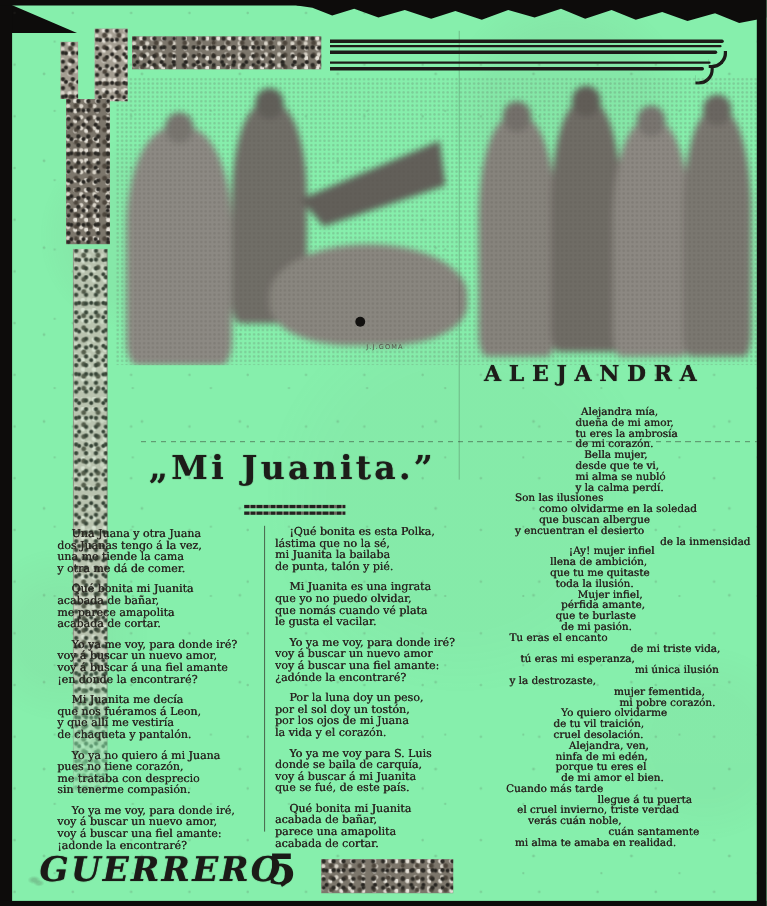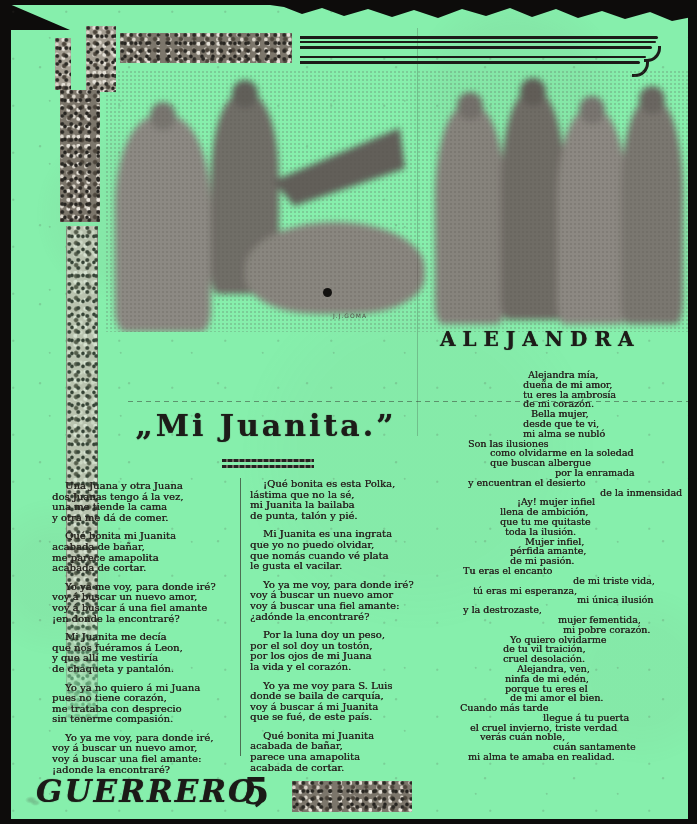--- a/index.html
+++ b/index.html
@@ -240,32 +240,33 @@
       </p>
     </div>
   <div id="poem">
       <div class="pline" style="padding-left: 73px;">Alejandra mía,</div>
       <div class="pline" style="padding-left: 68px;">dueña de mi amor,</div>
       <div class="pline" style="padding-left: 68px;">tu eres la ambrosía</div>
       <div class="pline" style="padding-left: 68px;">de mi corazón.</div>
       <div class="pline" style="padding-left: 76px;">Bella mujer,</div>
       <div class="pline" style="padding-left: 68px;">desde que te vi,</div>
       <div class="pline" style="padding-left: 68px;">mi alma se nubló</div>
+      <div class="pline" style="padding-left: 68px;">y la calma perdí.</div>
       <div class="pline" style="padding-left: 13px;">Son las ilusiones</div>
       <div class="pline" style="padding-left: 35px;">como olvidarme en la soledad</div>
       <div class="pline" style="padding-left: 35px;">que buscan albergue</div>
-      <div class="pline" style="padding-left: 100px;">por la enramada</div>
       <div class="pline" style="padding-left: 13px;">y encuentran el desierto</div>
       <div class="pline" style="padding-left: 145px;">de la inmensidad</div>
       <div class="pline" style="padding-left: 62px;">¡Ay! mujer infiel</div>
       <div class="pline" style="padding-left: 45px;">llena de ambición,</div>
       <div class="pline" style="padding-left: 45px;">que tu me quitaste</div>
       <div class="pline" style="padding-left: 50px;">toda la ilusión.</div>
       <div class="pline" style="padding-left: 70px;">Mujer infiel,</div>
       <div class="pline" style="padding-left: 55px;">pérfida amante,</div>
+      <div class="pline" style="padding-left: 50px;">que te burlaste</div>
       <div class="pline" style="padding-left: 55px;">de mi pasión.</div>
       <div class="pline" style="padding-left: 8px;">Tu eras el encanto</div>
       <div class="pline" style="padding-left: 118px;">de mi triste vida,</div>
       <div class="pline" style="padding-left: 18px;">tú eras mi esperanza,</div>
       <div class="pline" style="padding-left: 122px;">mi única ilusión</div>
       <div class="pline" style="padding-left: 8px;">y la destrozaste,</div>
       <div class="pline" style="padding-left: 103px;">mujer fementida,</div>
       <div class="pline" style="padding-left: 108px;">mi pobre corazón.</div>
       <div class="pline" style="padding-left: 55px;">Yo quiero olvidarme</div>
       <div class="pline" style="padding-left: 48px;">de tu vil traición,</div>

